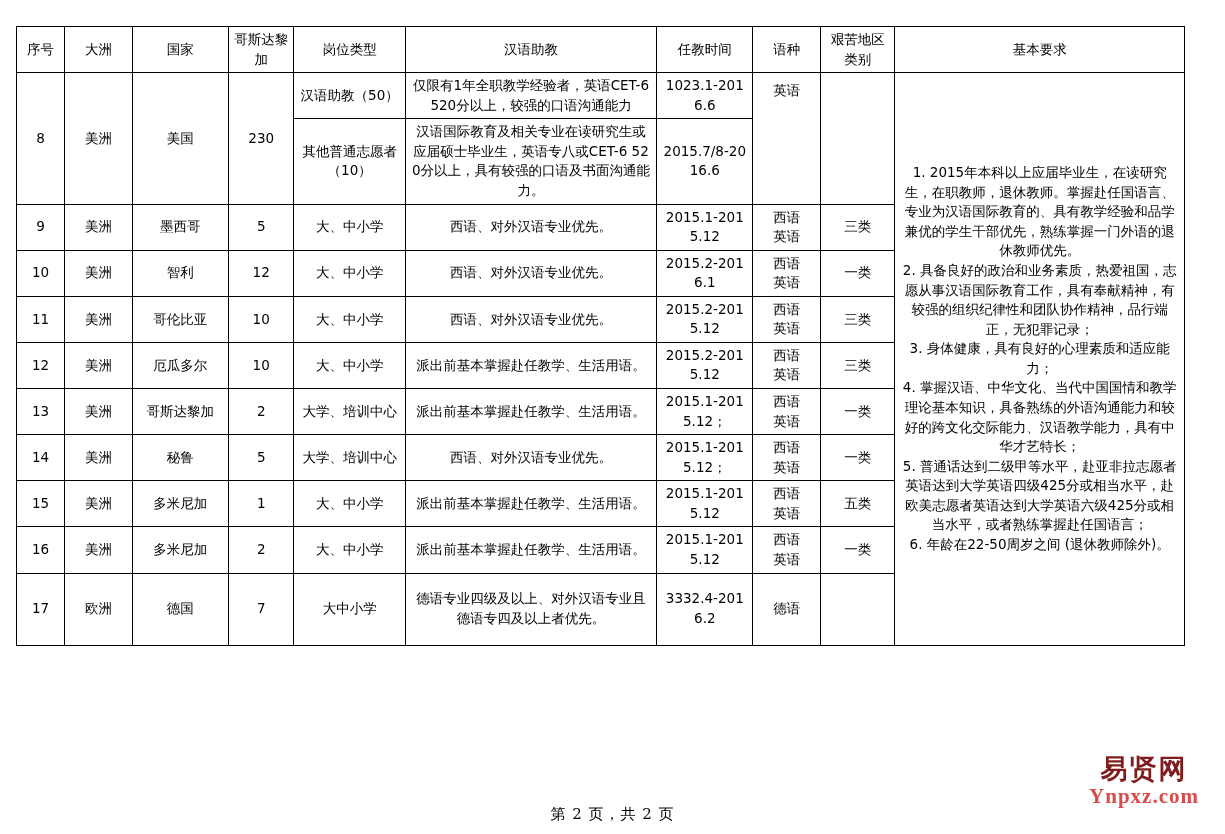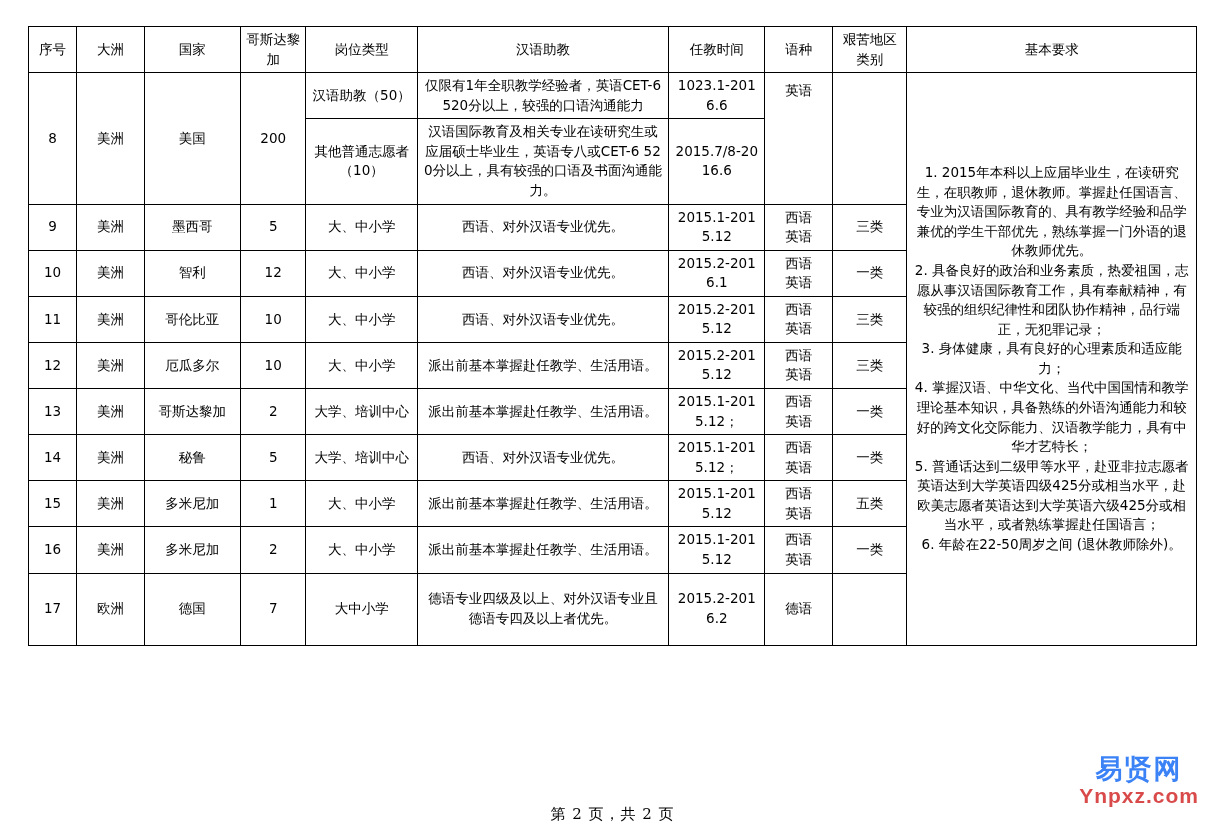--- a/index.html
+++ b/index.html
@@ -13,21 +13,21 @@
     font-family: "DejaVu Sans", "Liberation Sans", sans-serif;
     color: #000000;
     position: relative;
     overflow: hidden;
   }
   .page {
     position: relative;
     width: 1225px;
     height: 834px;
     box-sizing: border-box;
-    padding: 26px 28px 0 28px;
+    padding: 26px 28px 0 16px;
   }
   table.main {
     border-collapse: collapse;
     width: 1169px;
     table-layout: fixed;
   }
   table.main td, table.main th {
     border: 1px solid #000000;
     font-weight: normal;
     font-size: 13.5px;
@@ -72,33 +72,33 @@
   .watermark {
     position: absolute;
     right: 26px;
     bottom: 26px;
     text-align: center;
     pointer-events: none;
   }
   .wm-cn {
     font-size: 27px;
     font-weight: bold;
-    color: #3b82f6;
+    color: #7f1d1d;
     letter-spacing: 2px;
     line-height: 1;
     font-family: "DejaVu Sans", "Liberation Sans", sans-serif;
   }
   .wm-en {
     font-size: 21px;
     font-weight: bold;
     color: #d94a4a;
     letter-spacing: 1px;
     line-height: 1.15;
     margin-top: 2px;
-    font-family: Liberation Sans, sans-serif;
+    font-family: Liberation Serif, serif;
   }
 </style>
 </head>
 <body>
 
 <div class="page">
 
   <table class="main">
     <colgroup>
       <col style="width:44px">
@@ -127,21 +127,21 @@
         <th class="hdr">基本要求</th>
       </tr>
     </thead>
 
     <tbody>
 
       <tr>
         <td rowspan="2">8</td>
         <td rowspan="2">美洲</td>
         <td rowspan="2">美国</td>
-        <td rowspan="2">200</td>
+        <td rowspan="2">230</td>
         <td>汉语助教（50）</td>
         <td class="txt">仅限有1年全职教学经验者，英语CET-6 520分以上，较强的口语沟通能力</td>
         <td class="small">1023.1-2016.6</td>
         <td rowspan="2" style="vertical-align:top;padding-top:8px">英语</td>
         <td rowspan="2"></td>
         <td class="req" rowspan="11" style="white-space: pre-line;">1. 2015年本科以上应届毕业生，在读研究生，在职教师，退休教师。掌握赴任国语言、专业为汉语国际教育的、具有教学经验和品学兼优的学生干部优先，熟练掌握一门外语的退休教师优先。
 2. 具备良好的政治和业务素质，热爱祖国，志愿从事汉语国际教育工作，具有奉献精神，有较强的组织纪律性和团队协作精神，品行端正，无犯罪记录；
 3. 身体健康，具有良好的心理素质和适应能力；
 4. 掌握汉语、中华文化、当代中国国情和教学理论基本知识，具备熟练的外语沟通能力和较好的跨文化交际能力、汉语教学能力，具有中华才艺特长；
 5. 普通话达到二级甲等水平，赴亚非拉志愿者英语达到大学英语四级425分或相当水平，赴欧美志愿者英语达到大学英语六级425分或相当水平，或者熟练掌握赴任国语言；
@@ -258,21 +258,21 @@
         <td>一类</td>
       </tr>
 
       <tr style="height:72px">
         <td>17</td>
         <td>欧洲</td>
         <td>德国</td>
         <td>7</td>
         <td>大中小学</td>
         <td class="txt">德语专业四级及以上、对外汉语专业且德语专四及以上者优先。</td>
-        <td class="small">2015.2-2016.2</td>
+        <td class="small">3332.4-2016.2</td>
         <td>德语</td>
         <td></td>
       </tr>
     </tbody>
   </table>
 
   <div class="footer">第 2 页，共 2 页</div>
 
   <div class="watermark">
     <div class="wm-cn">易贤网</div>

